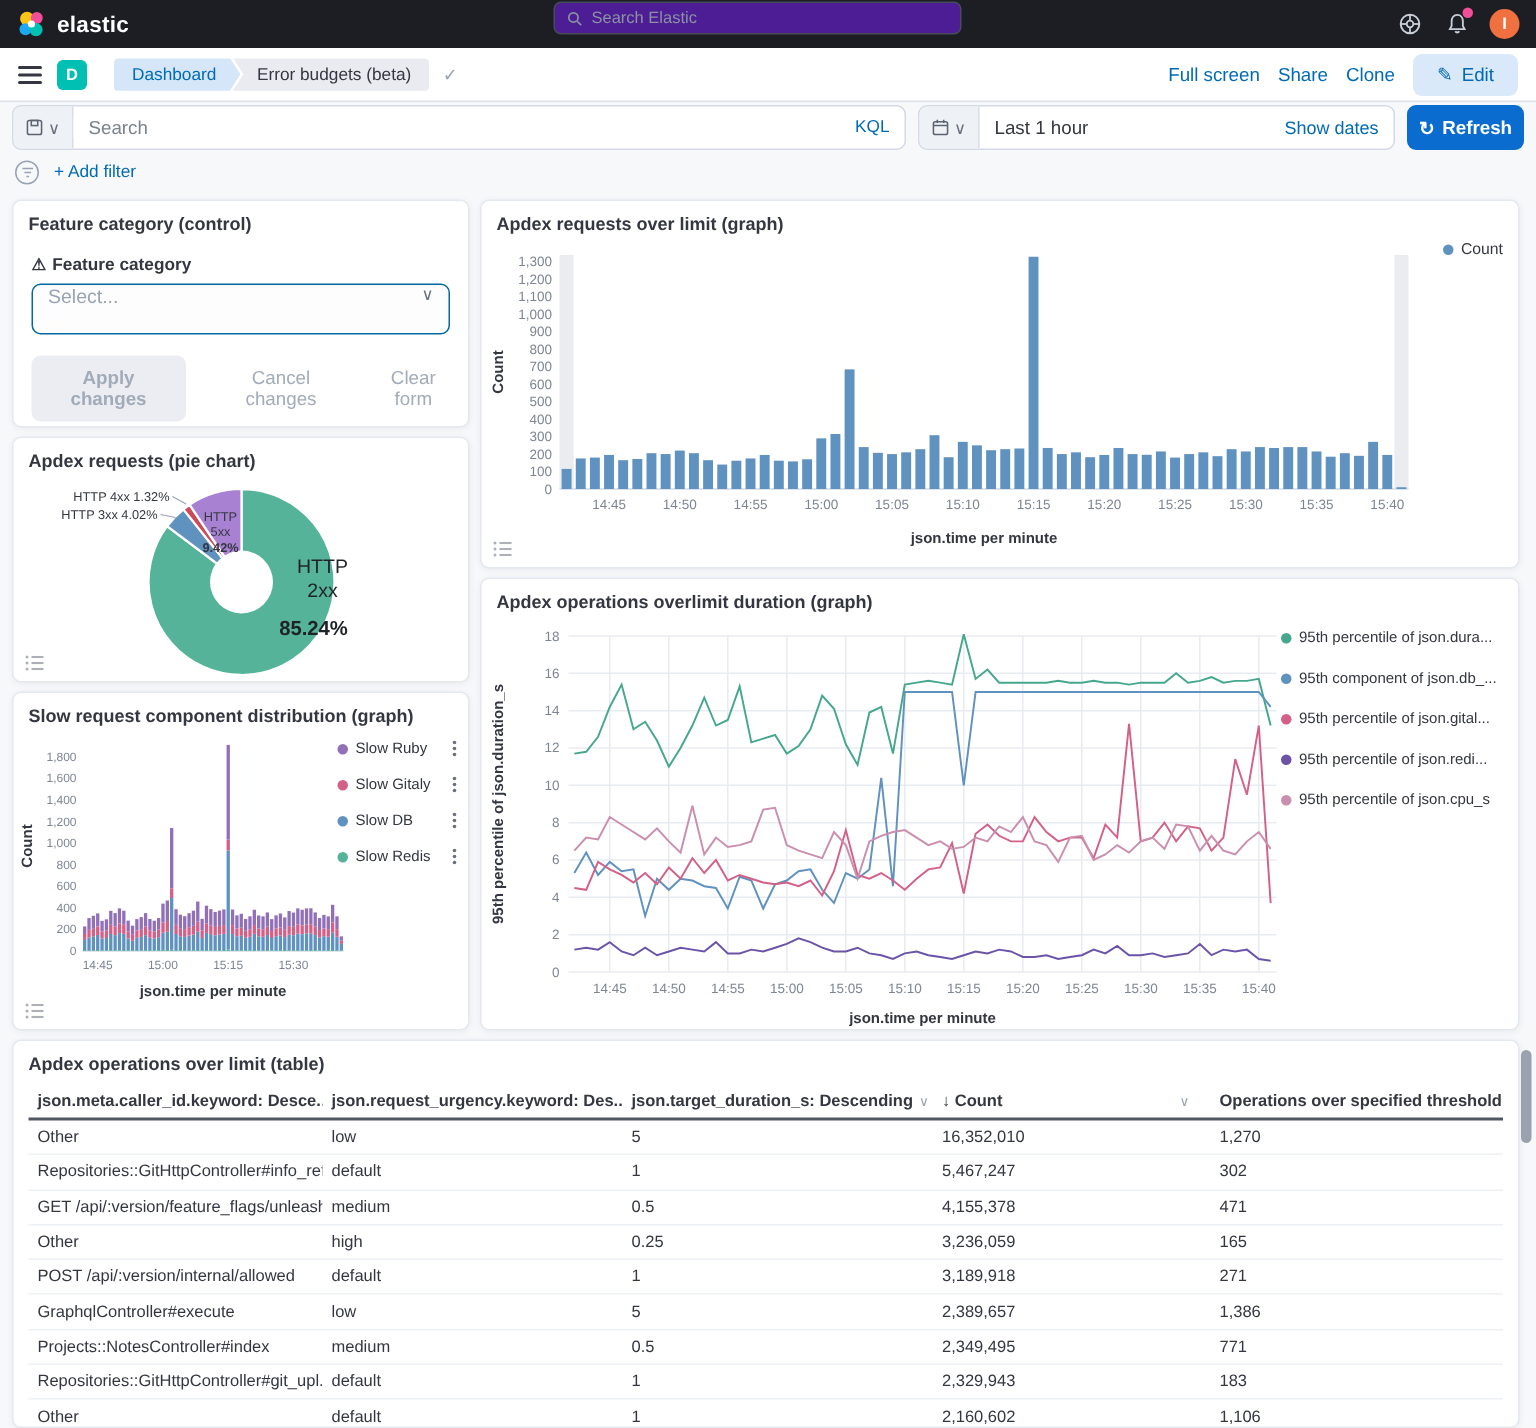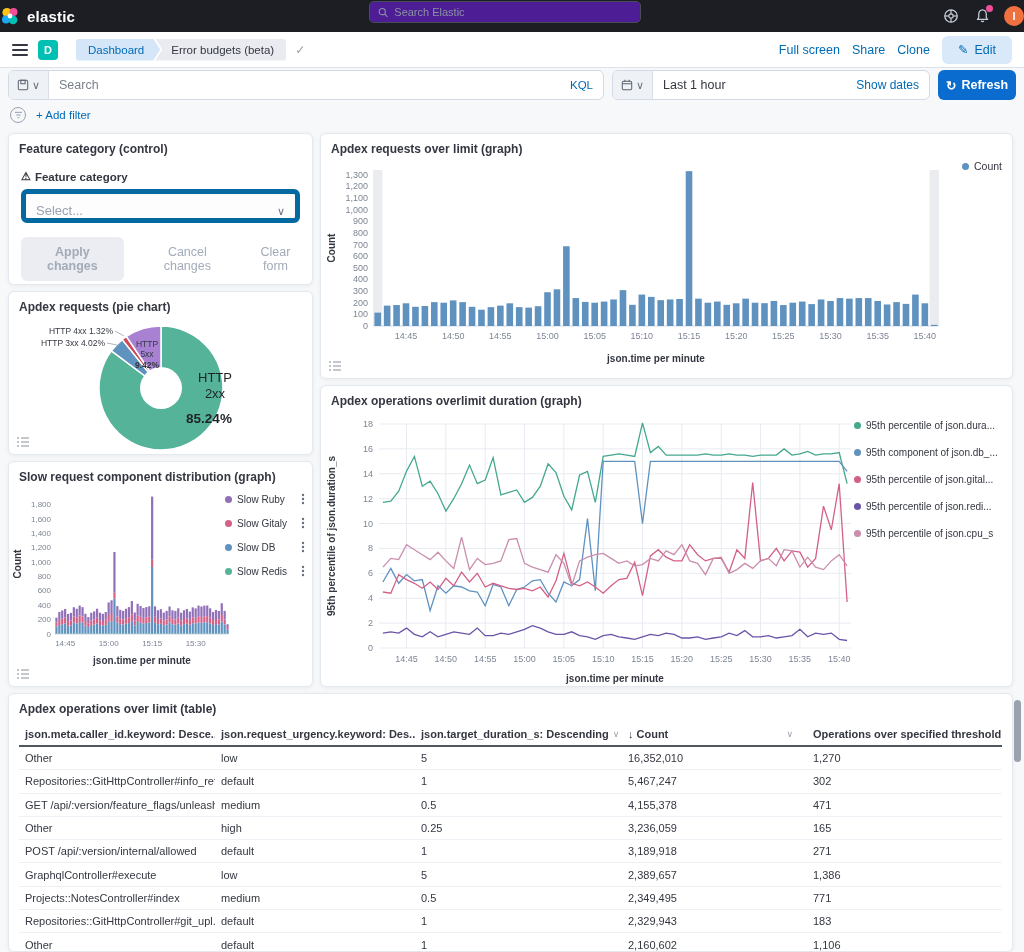--- a/index.html
+++ b/index.html
@@ -1,20 +1,20 @@
 <!DOCTYPE html>
 <html><head>
 <meta charset="utf-8">
 <style>
   *{box-sizing:border-box;margin:0;padding:0}
   html,body{width:1024px;height:952px;overflow:hidden}
   body{font-family:"Liberation Sans",sans-serif;background:#f7f8fa;position:relative;color:#343741}
 
   
-  .topbar{position:absolute;top:0;left:0;right:0;height:32px;background:#1d1e24;display:flex;align-items:center;padding:0 0;z-index:6}
+  .topbar{position:absolute;top:0;left:0;right:0;height:32px;background:#1d1e24;display:flex;align-items:center;padding:0 11px;z-index:6}
   .brand{display:flex;align-items:center;gap:7px;color:#fff;font-size:15px;font-weight:600;letter-spacing:.2px}
   .gsearch{position:absolute;left:369px;top:1px;width:272px;height:22px;background:#4c1d95;border:1px solid #474c58;border-radius:5px;display:flex;align-items:center;gap:6px;padding:0 8px;color:#8b93a2;font-size:11px}
   .gsearch input{background:transparent;border:0;outline:0;color:#c6ccd6;font-size:11px;width:100%;font-family:"Liberation Sans",sans-serif}
   .gsearch input::placeholder{color:#8b93a2}
   .top-icons{margin-left:auto;display:flex;align-items:center;gap:13px}
   .tico{position:relative;width:18px;height:18px;display:flex;align-items:center;justify-content:center}
   .badge-dot{position:absolute;top:-2px;right:-2px;width:7px;height:7px;border-radius:50%;background:#f04e98}
   .avatar{width:20px;height:20px;border-radius:50%;background:#f0703f;color:#fff;font-size:11px;font-weight:700;display:flex;align-items:center;justify-content:center}
 
   
@@ -55,21 +55,21 @@
   .p-control{left:8px;top:7px;width:305px;height:152px}
   .p-pie{left:8px;top:165px;width:305px;height:164px}
   .p-slow{left:8px;top:335px;width:305px;height:226px}
   .p-bar{left:320px;top:7px;width:693px;height:246px}
   .p-lines{left:320px;top:259px;width:693px;height:302px}
   .p-table{left:8px;top:567px;width:1005px;height:259px}
 
   
   .ctl-label{display:flex;align-items:center;gap:4px;font-size:11.5px;font-weight:700;margin:12px 12px 6px;color:#343741}
   .warn{font-size:11px;color:#343741}
-  .ctl-select{margin:0 12px;height:34px;border:5px solid #0369a1;border-radius:6px;background:#fdfdfe;display:flex;align-items:flex-end;justify-content:space-between;padding:0 10px;font-size:13px;color:#98a2b3;cursor:pointer;box-shadow:inset 0 1px 2px rgba(0,0,0,.03)}
+  .ctl-select{margin:0 12px;height:34px;border:1px solid #0369a1;border-radius:6px;background:#fdfdfe;display:flex;align-items:flex-start;justify-content:space-between;padding:0 10px;font-size:13px;color:#98a2b3;cursor:pointer;box-shadow:inset 0 1px 2px rgba(0,0,0,.03)}
   .chev{color:#69707d;font-size:11px}
   .ctl-btns{display:flex;align-items:center;gap:26px;margin:14px 12px}
   .btn-disabled-fill{background:#ebedf3;border:0;border-radius:6px;padding:8px 14px;color:#a2abb8;font-size:12.5px;font-weight:700;font-family:"Liberation Sans",sans-serif;cursor:not-allowed}
   .btn-disabled-text{background:none;border:0;color:#a2abb8;font-size:12.5px;font-weight:500;font-family:"Liberation Sans",sans-serif;cursor:not-allowed}
 
   
   .bar-legend{position:absolute;top:26px;right:10px;display:flex;align-items:center;gap:5px;font-size:10.5px;color:#343741}
   .line-legend{position:absolute;top:34px;right:6px;width:152px;display:flex;flex-direction:column;gap:16px}
   .slow-legend{position:absolute;top:30px;right:5px;width:82px;display:flex;flex-direction:column;gap:10px}
   .li{display:flex;align-items:center;gap:5px;font-size:10px;color:#343741;cursor:pointer}

